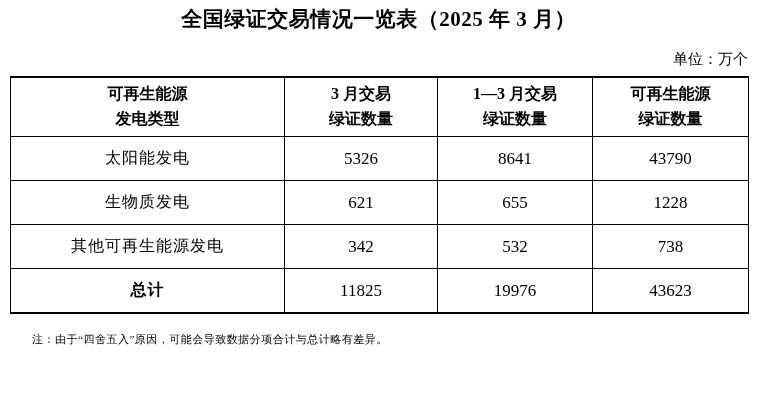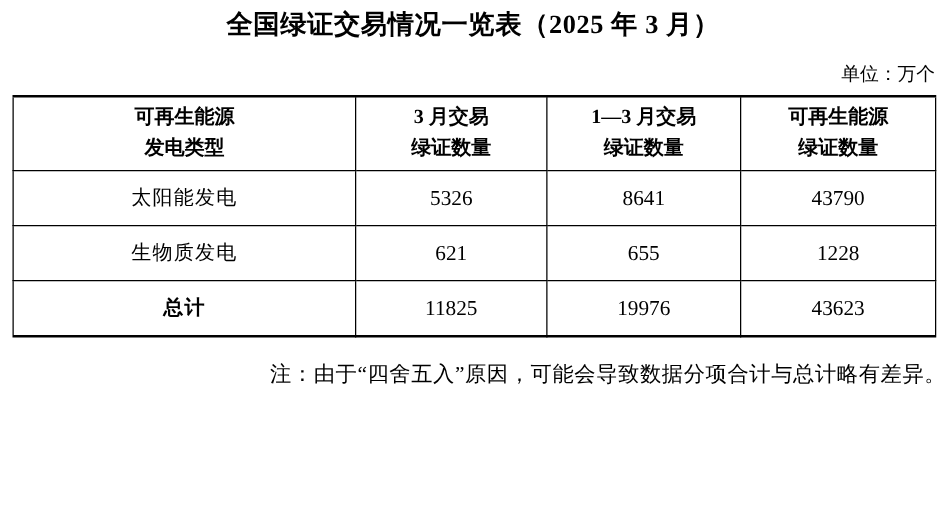--- a/index.html
+++ b/index.html
@@ -65,23 +65,22 @@
   }
   tr.total-row td.type-cell {
     font-weight: bold;
   }
   .col-type   { width: 274px; }
   .col-march  { width: 153px; }
   .col-janmar { width: 155px; }
   .col-cum    { width: 156px; }
   .footnote {
     margin: 18px 0 0 32px;
-    font-size: 17px;
+    font-size: 11px;
     letter-spacing: 0.5px;
-    text-align: right;
   }
 </style>
 </head>
 <body>
 
 <div class="page">
 
   <h1 class="doc-title">全国绿证交易情况一览表（2025 年 3 月）</h1>
 
   <div class="unit-line">单位：万个</div>
@@ -119,20 +118,26 @@
         <td class="cell">5326</td>
         <td class="cell">8641</td>
         <td class="cell">43790</td>
       </tr>
       <tr>
         <td class="cell type-cell">生物质发电</td>
         <td class="cell">621</td>
         <td class="cell">655</td>
         <td class="cell">1228</td>
       </tr>
+      <tr>
+        <td class="cell type-cell">其他可再生能源发电</td>
+        <td class="cell">342</td>
+        <td class="cell">532</td>
+        <td class="cell">738</td>
+      </tr>
       <tr class="total-row">
         <td class="cell type-cell">总计</td>
         <td class="cell">11825</td>
         <td class="cell">19976</td>
         <td class="cell">43623</td>
       </tr>
     </tbody>
   </table>
 
   <div class="footnote">注：由于“四舍五入”原因，可能会导致数据分项合计与总计略有差异。</div>

